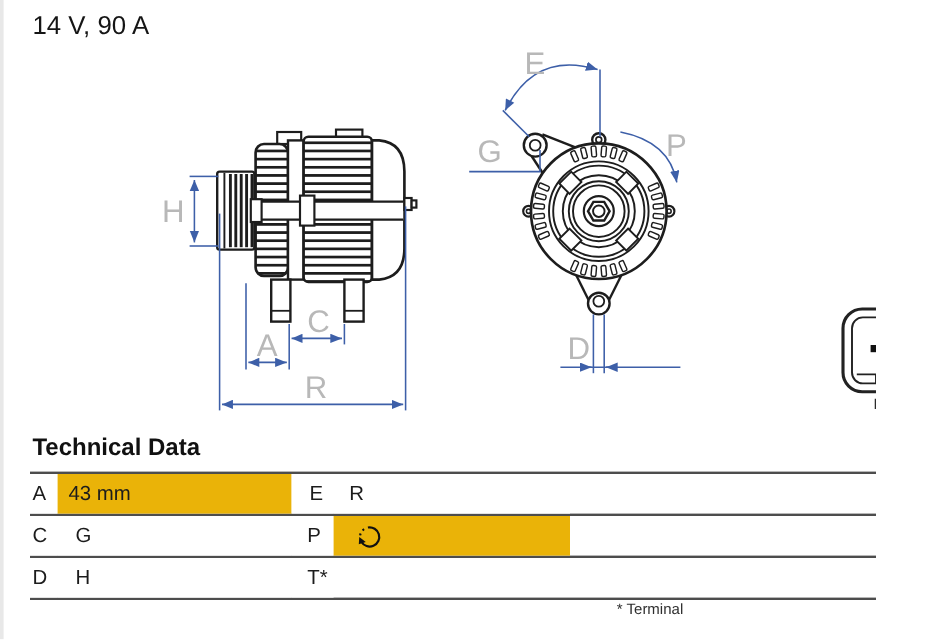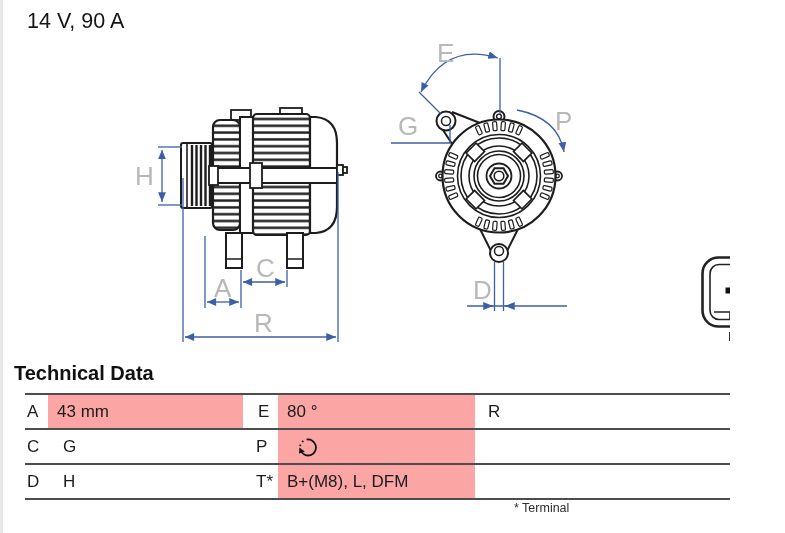--- a/index.html
+++ b/index.html
@@ -1,29 +1,29 @@
 <!DOCTYPE html>
 <html><head>
 <meta charset="utf-8">
 <style>
   html,body{margin:0;padding:0;background:#fff;}
   .canvas{position:relative;width:730px;height:533px;background:#ffffff;
           font-family:"Liberation Sans",sans-serif;overflow:hidden;}
   .edge-strip{position:absolute;left:0;top:0;width:3px;height:533px;background:#e8e8e8;}
   .page-title{position:absolute;left:27px;top:9px;font-size:21.5px;color:#151515;}
   .drawing-svg{position:absolute;left:0;top:0;}
-  .table-title{position:absolute;left:14px;top:362px;font-size:20px;font-weight:bold;color:#111;}
+  .table-title{position:absolute;left:27px;top:362px;font-size:20px;font-weight:bold;color:#111;}
   .tech-table{position:absolute;left:25px;top:393px;width:745px;border-top:2px solid #4d4d4d;}
   .t-row{display:grid;grid-template-columns:23px 195px 35px 197px 33px 262px;
          height:33px;border-bottom:2px solid #4d4d4d;}
   .cell{font-size:17px;line-height:33px;color:#1c1c1c;white-space:nowrap;overflow:hidden;}
   .cell.key{background:#ffffff;padding-left:2px;}
   .cell.key.k2{padding-left:15px;}
   .cell.key.k3{padding-left:13px;}
-  .cell.val{background:#fca5a5;padding-left:9px;}
+  .cell.val{background:#eab308;padding-left:9px;}
   .cell.icon-cell{display:flex;align-items:center;}
   .footnote{position:absolute;left:514px;top:501px;font-size:12.5px;color:#2e2e2e;}
   .dimlab{font-size:26px;fill:#b8b8b8;}
   .conlab{font-size:12.5px;fill:#2b2b2b;}
 </style>
 </head>
 <body>
 
 <div class="canvas">
   <div class="edge-strip"></div>
@@ -219,37 +219,35 @@
     </g>
   </svg>
 
   <div class="table-title">Technical Data</div>
 
   <div class="tech-table">
     <div class="t-row">
       <div class="cell key">A</div>
       <div class="cell val">43 mm</div>
       <div class="cell key k2">E</div>
-      <div class="cell val">80 °</div>
       <div class="cell key k3">R</div>
     </div>
     <div class="t-row">
       <div class="cell key">C</div>
       <div class="cell key k2">G</div>
       <div class="cell key k3">P</div>
       <div class="cell val icon-cell">
         <svg width="24" height="24" viewBox="0 0 24 24" style="margin-left:9px">
           <path d="M10.6 4.6 A8 8 0 1 1 5.1 16.5" fill="none" stroke="#111" stroke-width="1.8"></path>
           <path d="M4.1 11.1 A8 8 0 0 1 8.6 5.25" fill="none" stroke="#111" stroke-width="1.8" stroke-dasharray="1.6 3"></path>
           <polygon points="3.0,18.6 3.4,12.6 8.8,16.6" fill="#111"></polygon>
         </svg>
       </div>
     </div>
     <div class="t-row">
       <div class="cell key">D</div>
       <div class="cell key k2">H</div>
       <div class="cell key k3">T*</div>
-      <div class="cell val">B+(M8), L, DFM</div>
     </div>
   </div>
 
   <div class="footnote">* Terminal</div>
 </div>
 
 </body></html>

